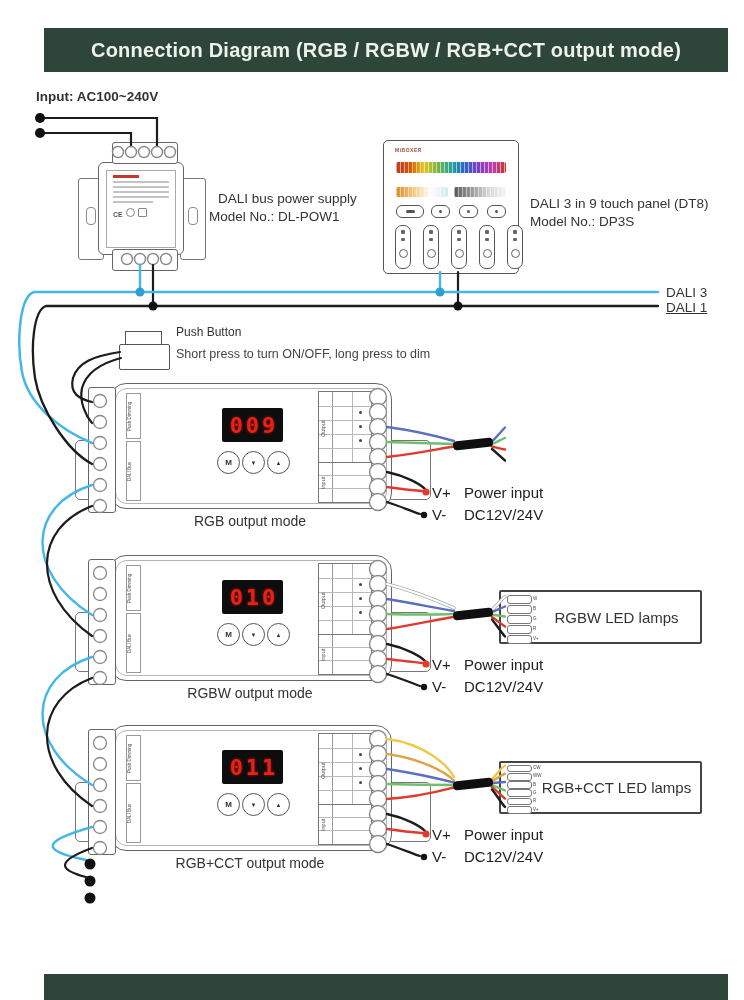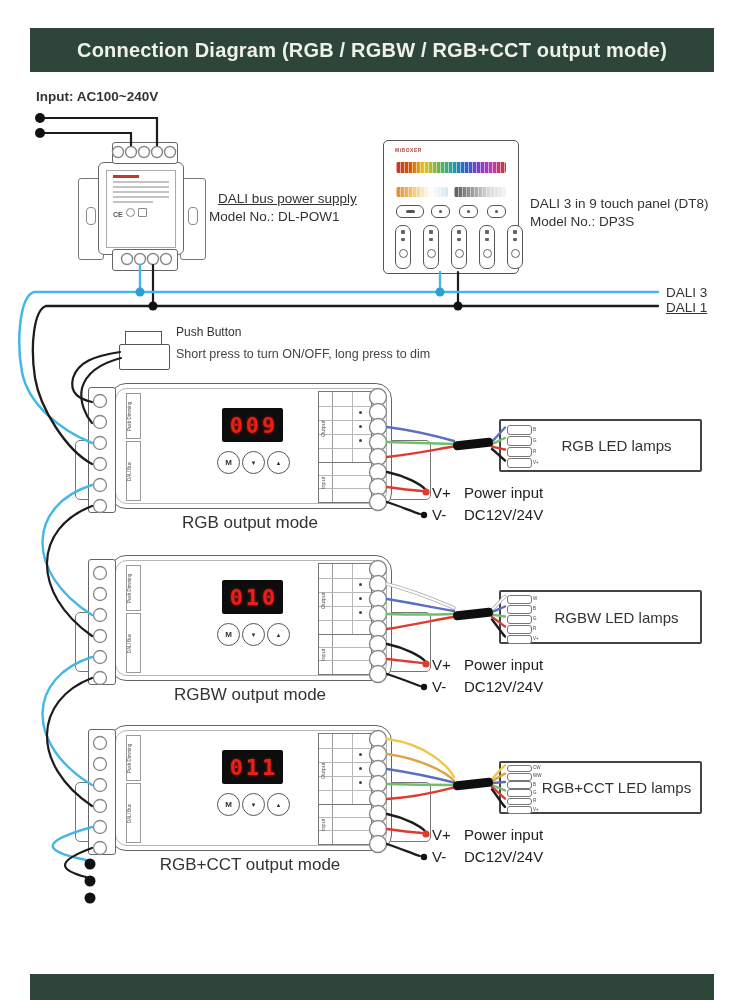--- a/index.html
+++ b/index.html
@@ -1,18 +1,18 @@
 <!DOCTYPE html>
 <html><head>
 <meta charset="utf-8">
 <style>
   html,body{margin:0;padding:0;background:#e9e9e9;}
   .page{position:relative;width:744px;height:1000px;background:#ffffff;overflow:hidden;
         font-family:"Liberation Sans", sans-serif;color:#333;}
-  .bar{position:absolute;left:30px;width:684px;background:#2e4539;}
+  .bar{position:absolute;left:44px;width:684px;background:#2e4539;}
   .hdr{top:28px;height:44px;display:flex;align-items:center;justify-content:center;
        color:#eef2ea;font-size:20px;font-weight:600;letter-spacing:.2px;}
   .ftr{top:974px;height:26px;}
   .lbl{position:absolute;font-size:13.5px;color:#333;line-height:17px;white-space:nowrap;}
   .small{font-size:12.5px;color:#444;}
   svg.wires{position:absolute;left:0;top:0;z-index:30;pointer-events:none;}
   
   .device{position:absolute;background:#fff;border:1.5px solid #666;}
   .psu-wing{position:absolute;width:24px;height:80px;top:178px;border:1.2px solid #777;background:#fff;border-radius:3px;}
   .slot{position:absolute;width:8px;height:16px;border:1px solid #888;border-radius:4px;top:28px;left:7px;}
@@ -58,21 +58,21 @@
   .cbtn{position:absolute;top:68px;width:21px;height:21px;border:1.4px solid #555;border-radius:50%;background:#fff;z-index:6;
      display:flex;align-items:center;justify-content:center;font-size:8px;font-weight:bold;color:#333;}
   .rtable{position:absolute;left:318px;top:8px;width:52px;height:110px;border:1.1px solid #777;background:#fff;z-index:6;}
   .rtable .vcol{position:absolute;left:0;top:0;width:13px;height:100%;border-right:1px solid #999;}
   .rtable .hline{position:absolute;left:0;width:100%;height:1px;background:#b8b8b8;}
   .rtable .hsep{position:absolute;left:0;top:70px;width:100%;height:1.2px;background:#777;}
   .rtable .vline{position:absolute;left:33px;top:0;width:1px;height:70px;background:#b8b8b8;}
   .rtable .vtxt{position:absolute;left:1px;width:11px;writing-mode:vertical-rl;transform:rotate(180deg);
      font-size:5.5px;color:#555;text-align:center;}
   .rtable .dot{position:absolute;width:3px;height:3px;border-radius:50%;background:#444;left:40px;}
-  .mode-label{position:absolute;left:110px;top:130px;width:280px;text-align:center;font-size:17px;color:#333;}
+  .mode-label{position:absolute;left:110px;top:130px;width:280px;text-align:center;font-size:14px;color:#333;}
   .lamp{position:absolute;left:499px;width:199px;border:2px solid #444;border-radius:2px;background:#fff;z-index:6;}
   .lamp .title{position:absolute;left:36px;right:4px;top:0;bottom:0;display:flex;align-items:center;justify-content:center;
      font-size:15px;color:#333;white-space:nowrap;}
   .pad{position:absolute;left:6px;width:23px;border:1.2px solid #777;border-radius:3px;background:#fff;}
   .padlbl{position:absolute;left:32px;font-size:4.5px;color:#444;line-height:5px;}
   .pwr{position:absolute;font-size:15px;color:#222;white-space:nowrap;}
 </style>
 </head>
 <body>
 
@@ -93,21 +93,21 @@
         <div class="slot"></div>
       </div>
     <div class="device" style="left:98px;top:162px;width:84px;height:91px;border-radius:6px;z-index:4;"></div>
     <div class="term-strip" style="left:112px;top:142px;width:64px;height:20px;"></div>
     <div class="term-strip" style="left:112px;top:249px;width:64px;height:20px;"></div>
     <div class="psu-label">
       <div class="brandbar"></div>
       <div class="tline"></div><div class="tline"></div><div class="tline"></div><div class="tline"></div><div class="tline" style="width:40px;"></div>
       <span class="ce">CE</span><span class="icn"></span><span class="icn" style="border-radius:1px;"></span>
     </div>
-    <div class="lbl" style="left:218px;top:190px;text-decoration:underline;">DALI bus power supply</div>
+    <div class="lbl" style="left:218px;top:190px;">DALI bus power supply</div>
     <div class="lbl" style="left:209px;top:208px;">Model No.: DL-POW1</div>
   </div>
 
   <div class="panel">
     <div class="pbrand">MiBOXER</div>
     <div class="rainbow" style="background:repeating-linear-gradient(90deg,rgba(255,255,255,.55) 0 1.2px,transparent 1.2px 4px),linear-gradient(90deg,#c0392b,#d35400,#e7c51d,#7cb342,#26a69a,#2964c9,#7b3fc4,#c23bb0,#c0392b);"></div>
     <div class="warm"></div>
     <div class="cold"></div>
     <div class="pill" style="left:12px;width:26px;">
         <i></i>
@@ -179,31 +179,20 @@
       <div class="hsep"></div>
         <div class="hline" style="top:83px;"></div>
         <div class="hline" style="top:96px;"></div>
       <div class="vtxt" style="top:12px;height:50px;">Output</div>
       <div class="vtxt" style="top:74px;height:34px;">Input</div>
       <div class="dot" style="top:19px;"></div>
         <div class="dot" style="top:33px;"></div>
         <div class="dot" style="top:47px;"></div>
     </div>
     <div class="mode-label">RGB output mode</div>
-    <div class="lamp" style="top:36px;height:49px;">
-      <div class="pad" style="top:4px;height:8px;"></div>
-      <div class="pad" style="top:15px;height:8px;"></div>
-      <div class="pad" style="top:26px;height:8px;"></div>
-      <div class="pad" style="top:37px;height:8px;"></div>
-      <span class="padlbl" style="top:6px;">B</span>
-      <span class="padlbl" style="top:17px;">G</span>
-      <span class="padlbl" style="top:28px;">R</span>
-      <span class="padlbl" style="top:39px;">V+</span>
-      <div class="title">RGB LED lamps</div>
-    </div>
     <div class="pwr" style="left:432px;top:101px;">V+</div>
     <div class="pwr" style="left:464px;top:101px;">Power input</div>
     <div class="pwr" style="left:432px;top:123px;">V-</div>
     <div class="pwr" style="left:464px;top:123px;">DC12V/24V</div>
   </div>
 
   <div class="ctrl" style="top:555px;">
     <div class="ear" style="left:75px;"></div>
     <div class="ear" style="left:387px;width:42px;"></div>
     <div class="ctrl-body"></div>

